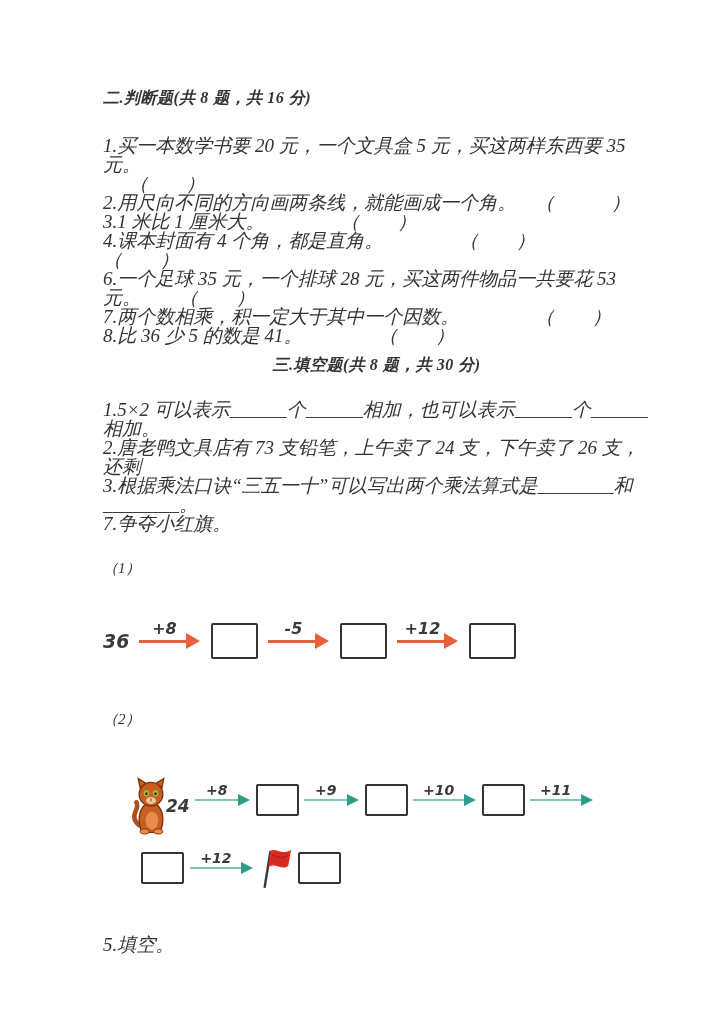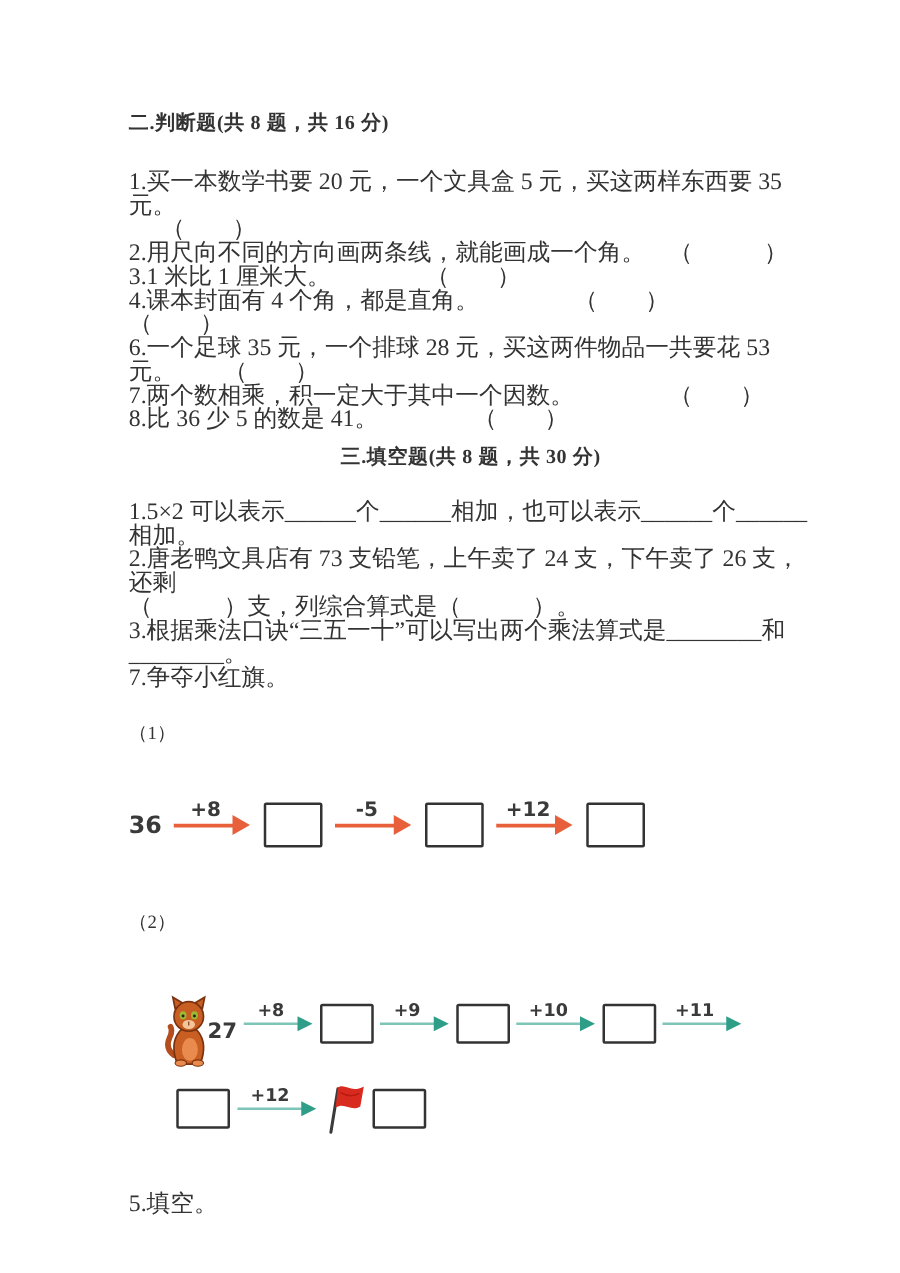--- a/index.html
+++ b/index.html
@@ -16,21 +16,21 @@
   *{margin:0;padding:0;box-sizing:border-box;}
   html,body{background:#ffffff;}
   .page{
     position:relative;
     width:720px;height:1018px;
     background:#ffffff;
     overflow:hidden;
     color:var(--text);
     font-family:"Liberation Serif","DejaVu Serif",serif;
   }
-  .content{padding:88px 70px 0 103px;}
+  .content{padding:88px 70px 0 103px;font-style:italic;}
   .sec-heading{
     font-size:16px;font-weight:bold;letter-spacing:0.5px;
   }
   .h2sp{margin-bottom:27px;}
   .h3sp{margin-top:10px;margin-bottom:24px;text-align:center;}
   .line{font-size:19px;line-height:19px;white-space:pre-wrap;}
   .line.ind{padding-left:26px;}
   .plabel{font-size:15px;line-height:19px;}
   .pl1{margin-top:26px;}
   .pl2{margin-top:50px;}
@@ -103,21 +103,20 @@
       <div class="line">6.一个足球 35 元，一个排球 28 元，买这两件物品一共要花 53 元。　　（　　）</div>
       <div class="line">7.两个数相乘，积一定大于其中一个因数。　　　　（　　）</div>
       <div class="line">8.比 36 少 5 的数是 41。　　　　（　　）</div>
     </div>
 
     <div class="sec-heading h3sp">三.填空题(共 8 题，共 30 分)</div>
 
     <div>
       <div class="line">1.5×2 可以表示______个______相加，也可以表示______个______相加。</div>
       <div class="line">2.唐老鸭文具店有 73 支铅笔，上午卖了 24 支，下午卖了 26 支，还剩</div>
-      <div class="line">（　　　）支，列综合算式是（　　　）。</div>
       <div class="line">3.根据乘法口诀“三五一十”可以写出两个乘法算式是________和________。</div>
       <div class="line">7.争夺小红旗。</div>
     </div>
 
     <div class="plabel pl1">（1）</div>
 
     <div class="diagram d1">
       <span class="dnum big">36</span>
       <span class="arrow orange">
         <span class="op">+8</span>
@@ -150,21 +149,21 @@
           <ellipse cx="17" cy="17" rx="3" ry="3.6" fill="#9db832"></ellipse>
           <ellipse cx="27" cy="17" rx="3" ry="3.6" fill="#9db832"></ellipse>
           <circle cx="17" cy="17.5" r="1.3" fill="#222"></circle>
           <circle cx="27" cy="17.5" r="1.3" fill="#222"></circle>
           <ellipse cx="22" cy="25" rx="5.5" ry="4" fill="#f3c59a"></ellipse>
           <path d="M22 22.5 L22 26" stroke="#7a3410" stroke-width="1"></path>
           <ellipse cx="15" cy="59" rx="5" ry="2.8" fill="#e98b4e" stroke="#7a3410" stroke-width="1"></ellipse>
           <ellipse cx="30" cy="59" rx="5" ry="2.8" fill="#e98b4e" stroke="#7a3410" stroke-width="1"></ellipse>
         </svg>
       </span>
-      <span class="dnum med">27</span>
+      <span class="dnum med">24</span>
       <span class="arrow teal">
         <span class="op">+8</span>
         <span class="shaft"></span>
       </span>
       <span class="abox b2"></span>
       <span class="arrow teal">
         <span class="op">+9</span>
         <span class="shaft"></span>
       </span>
       <span class="abox b2"></span>

